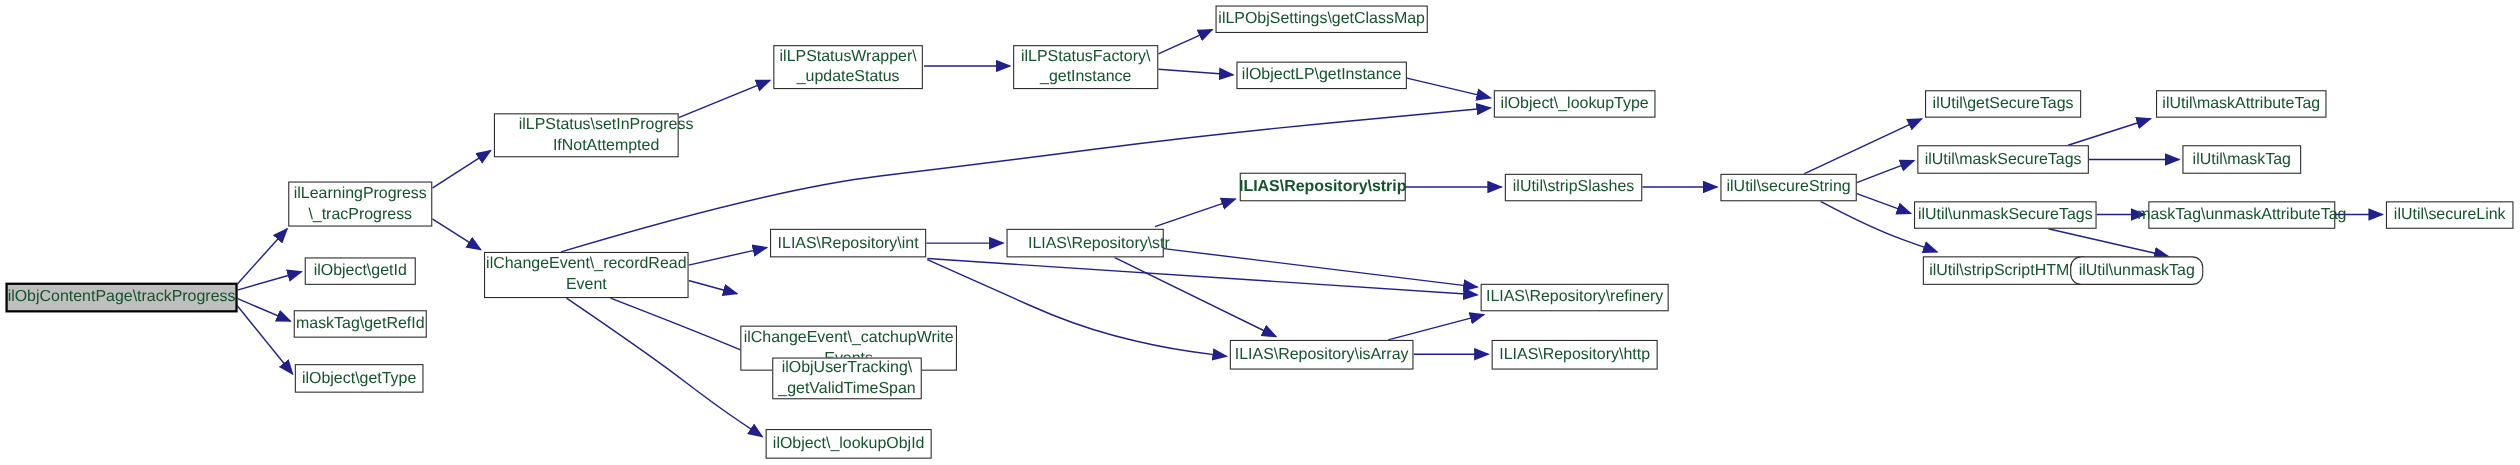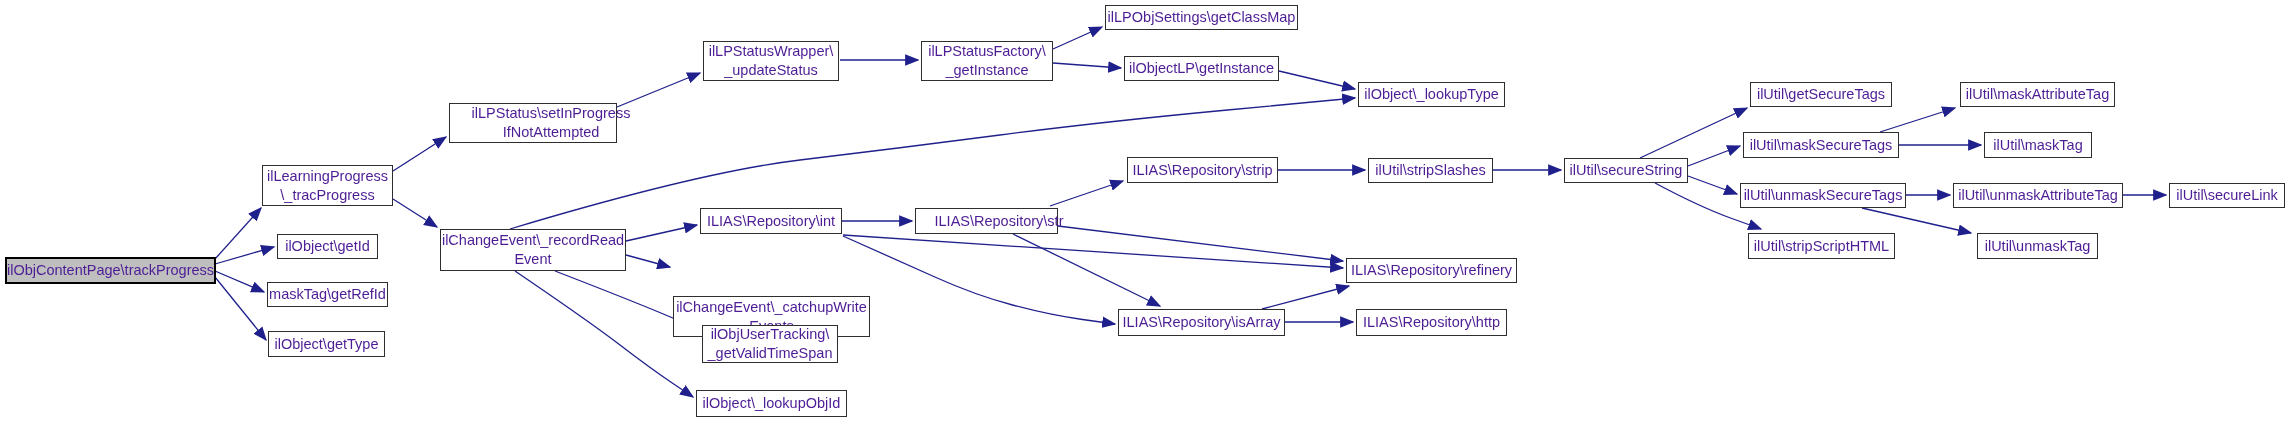--- a/index.html
+++ b/index.html
@@ -1,20 +1,20 @@
 <!DOCTYPE html>
 <html><head>
 <meta charset="utf-8">
 <style>
   html,body{margin:0;padding:0;background:#ffffff;}
   #graph{position:relative;width:2291px;height:423px;background:#ffffff;overflow:hidden;
          font-family:"Liberation Sans", sans-serif;}
   #edges{position:absolute;left:0;top:0;width:2291px;height:423px;}
   .node{position:absolute;box-sizing:border-box;background:#ffffff;border:1.4px solid #2e2e2e;
-        color:#4c1d95;display:flex;flex-direction:column;align-items:center;justify-content:center;
+        color:#14532d;display:flex;flex-direction:column;align-items:center;justify-content:center;
         text-align:center;font-size:14.5px;line-height:1.28;white-space:nowrap;padding:0 4px;
         cursor:pointer;}
   .node.root{background:#bfbfbf;border:2px solid #000000;}
   .node span{display:block;}
 </style>
 </head>
 <body>
 
 <div id="graph">
   <svg id="edges" xmlns="http://www.w3.org/2000/svg" viewBox="0 0 2291 423" width="2291" height="423">
@@ -100,21 +100,21 @@
     </div>
     <div class="node" style="left: 1358px; top: 82px; width: 147px; height: 25px;">
       <span>ilObject\_lookupType</span>
     </div>
     <div class="node" style="left: 700px; top: 208px; width: 142px; height: 26px;">
       <span>ILIAS\Repository\int</span>
     </div>
     <div class="node" style="left: 915px; top: 208px; width: 143px; height: 26px; padding-left: 29px;">
       <span>ILIAS\Repository\str</span>
     </div>
-    <div class="node" style="left: 1127px; top: 157px; width: 151px; height: 26px;">
+    <div class="node" style="left: 1127px; top: 157px; width: 151px; height: 26px; font-weight: bold;">
       <span>ILIAS\Repository\strip</span>
     </div>
     <div class="node" style="left: 1368px; top: 158px; width: 125px; height: 25px;">
       <span>ilUtil\stripSlashes</span>
     </div>
     <div class="node" style="left: 1564px; top: 158px; width: 124px; height: 25px;">
       <span>ilUtil\secureString</span>
     </div>
     <div class="node" style="left: 1750px; top: 82px; width: 142px; height: 25px;">
       <span>ilUtil\getSecureTags</span>
@@ -125,29 +125,29 @@
     <div class="node" style="left: 1960px; top: 82px; width: 155px; height: 25px;">
       <span>ilUtil\maskAttributeTag</span>
     </div>
     <div class="node" style="left: 1984px; top: 132px; width: 108px; height: 26px;">
       <span>ilUtil\maskTag</span>
     </div>
     <div class="node" style="left: 1740px; top: 183px; width: 166px; height: 25px;">
       <span>ilUtil\unmaskSecureTags</span>
     </div>
     <div class="node" style="left: 1953px; top: 183px; width: 170px; height: 25px;">
-      <span>ilUtil\unmaskAttributeTag</span>
+      <span>maskTag\unmaskAttributeTag</span>
     </div>
     <div class="node" style="left: 2169px; top: 183px; width: 116px; height: 25px;">
       <span>ilUtil\secureLink</span>
     </div>
     <div class="node" style="left: 1748px; top: 233px; width: 147px; height: 26px;">
       <span>ilUtil\stripScriptHTML</span>
     </div>
-    <div class="node" style="left: 1977px; top: 233px; width: 121px; height: 26px;">
+    <div class="node" style="left: 1882px; top: 233px; width: 121px; height: 26px; border-radius: 10px;">
       <span>ilUtil\unmaskTag</span>
     </div>
     <div class="node" style="left: 673px; top: 256px; width: 197px; height: 41px; margin-top: 40px;">
       <span>ilChangeEvent\_catchupWrite</span>
       <span>Events</span>
     </div>
     <div class="node" style="left: 702px; top: 325px; width: 136px; height: 38px;">
       <span>ilObjUserTracking\</span>
       <span>_getValidTimeSpan</span>
     </div>

